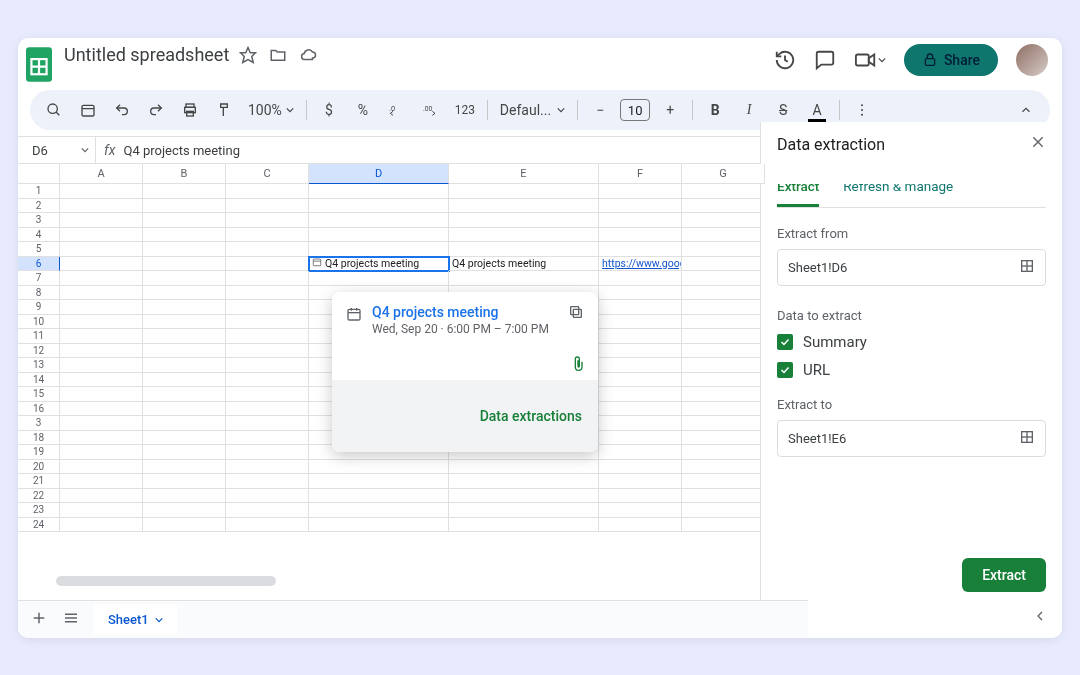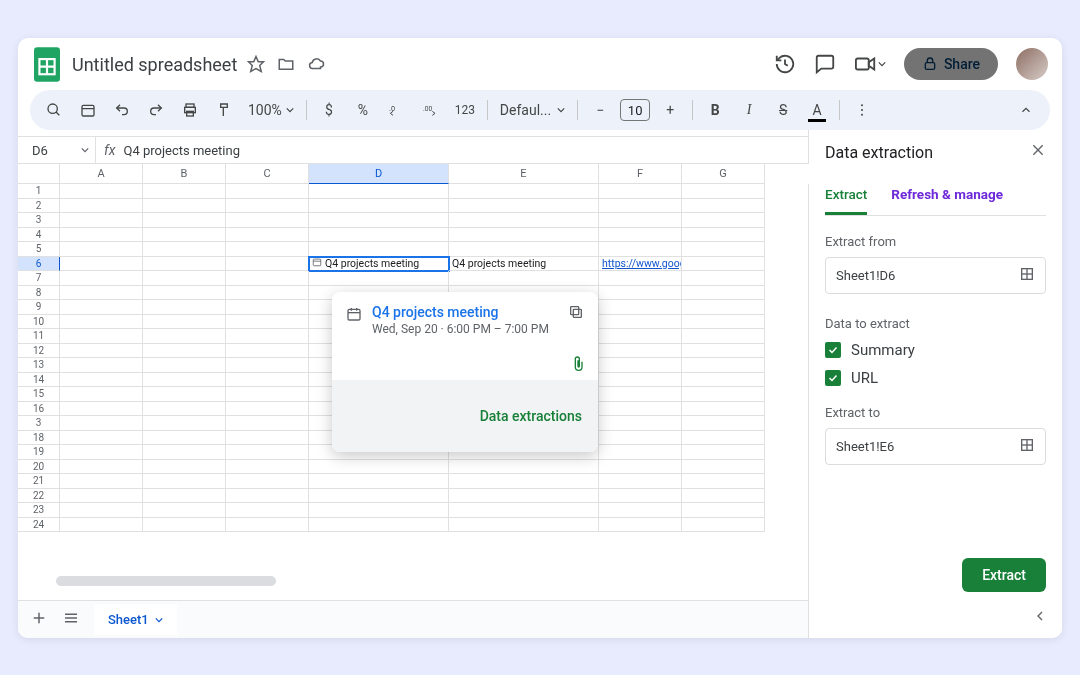--- a/index.html
+++ b/index.html
@@ -1,32 +1,32 @@
 <!DOCTYPE html>
 <html><head>
 <meta charset="utf-8">
 <style>
 * { margin: 0; padding: 0; box-sizing: border-box; font-family: "Google Sans", Roboto, Arial, sans-serif; }
 body { background: #e8eafd; width: 1080px; height: 675px; overflow: hidden; padding: 38px 18px; }
 .app { background: #fff; border-radius: 10px; box-shadow: 0 2px 10px rgba(0,0,0,0.08); height: 600px; position: relative; overflow: hidden; }
 
 
-.titlebar { display: flex; align-items: center; padding: 6px 14px 0 14px; gap: 10px; }
+.titlebar { display: flex; align-items: flex-start; padding: 6px 14px 0 6px; gap: 10px; }
 .logo { width: 30px; height: 40px; display: flex; align-items: center; justify-content: center; }
 .logo svg { width: 26px; height: 35px; }
 .doc-block { display: flex; flex-direction: column; flex: 1; }
 .doc-title-row { display: flex; align-items: center; gap: 10px; }
 .doc-title { font-size: 18px; color: #3c4043; }
 .title-icons { display: flex; gap: 12px; color: #5f6368; }
 .title-icons span svg, .title-icons span { width: 18px; height: 18px; }
 .menubar { display: flex; gap: 2px; margin-top: 3px; }
 .menubar span { font-size: 14px; color: #202124; padding: 2px 7px; cursor: pointer; }
 .right-actions { display: flex; align-items: center; gap: 18px; }
 .ract-ic { color: #444746; display:flex; align-items:center; }
-.share-btn { display: flex; align-items: center; gap: 6px; background: #737373; color: #001d35; padding: 8px 18px; border-radius: 40px; font-size: 14px; font-weight: 500; }
+.share-btn { display: flex; align-items: center; gap: 6px; background: #0f766e; color: #001d35; padding: 8px 18px; border-radius: 40px; font-size: 14px; font-weight: 500; }
 .share-btn svg { width: 16px; height: 16px; }
 .avatar { width: 32px; height: 32px; border-radius: 50%; background: linear-gradient(135deg,#8d6e63,#d7ccc8); }
 
 
 .toolbar { display: flex; align-items: center; gap: 6px; margin: 6px 12px 0 12px; background: #edf2fa; border-radius: 24px; padding: 4px 10px; height: 40px; }
 .tool-ic { color: #444746; width: 28px; height: 28px; display: flex; align-items: center; justify-content: center; border-radius: 4px; font-size: 14px; }
 .tool-sep { width: 1px; height: 20px; background: #c7c7c7; margin: 0 2px; }
 .zoom { display: flex; align-items: center; gap: 4px; font-size: 14px; color: #444746; padding: 0 4px; }
 .fontname { font-size: 14px; color: #444746; padding: 0 4px; display: flex; align-items: center; gap:6px; }
 .fontsize-box { border: 1px solid #747775; border-radius: 4px; width: 30px; height: 22px; display: flex; align-items: center; justify-content: center; font-size: 13px; color: #202124; }
@@ -71,26 +71,26 @@
 .popup { position: absolute; top: 128px; left: 314px; width: 266px; background: #fff; border-radius: 8px; box-shadow: 0 4px 16px rgba(0,0,0,0.22); padding: 12px 14px 0 14px; z-index: 20; }
 .popup-head { display: flex; align-items: flex-start; gap: 10px; }
 .popup-cal-ic { color:#5f6368; margin-top:2px; }
 .popup-title { font-size: 14px; color: #1a73e8; font-weight: 500; }
 .popup-sub { font-size: 12px; color: #5f6368; margin-top: 2px; }
 .popup-copy { margin-left: auto; color:#5f6368; }
 .popup-attach { display:flex; justify-content:flex-end; margin-top:18px; color:#188038; }
 .popup-foot { background:#f1f3f4; margin: 8px -14px 0 -14px; padding: 28px 16px; border-radius: 0 0 8px 8px; display:flex; justify-content:flex-end; font-size: 14px; color:#188038; font-weight:500; }
 
 
-.sidepanel { position:absolute; right:0; top:92px; bottom:0; width: 254px; background:#fff; border-left:1px solid #e0e0e0; padding: 12px 16px; }
+.sidepanel { position:absolute; right:0; top:84px; bottom:0; width: 302px; background:#fff; border-left:1px solid #e0e0e0; padding: 12px 16px; }
 .sp-head { display: flex; align-items: center; justify-content: space-between; }
 .sp-title { font-size: 16px; color:#202124; }
 .sp-close { color:#5f6368; }
 .sp-tabs { display: flex; gap: 24px; margin-top: 24px; border-bottom: 1px solid #e0e0e0; }
-.sp-tab { font-size: 13.5px; padding-bottom: 10px; cursor:pointer; color:#6d28d9;font-weight:bold; }
+.sp-tab { font-size: 13.5px; padding-bottom: 10px; cursor:pointer; color:#0f766e; }
 .sp-tab.active { color:#188038; border-bottom: 3px solid #188038; font-weight:500; }
 .sp-label { font-size: 13px; color:#5f6368; margin-top: 18px; }
 .sp-field { border:1px solid #dadce0; border-radius:4px; padding: 8px 10px; margin-top: 8px; font-size:13px; color:#3c4043; display:flex; align-items:center; justify-content:space-between; }
 .sp-grid-ic { color:#5f6368; }
 .sp-check-row { display:flex; align-items:center; gap:10px; margin-top: 10px; font-size: 15px; color:#3c4043; }
 .checkbox { width: 16px; height: 16px; background: #188038; border-radius: 2px; display:flex; align-items:center; justify-content:center; color:#fff; }
 .sp-extract-btn { position:absolute; bottom:46px; right:16px; background:#188038; color:#fff; border:none; padding: 9px 20px; border-radius: 6px; font-size:14px; font-weight:500; }
 
 
 .sheetbar { position:absolute; bottom:0; left:0; right:254px; height: 38px; display:flex; align-items:center; padding: 0 12px; gap: 14px; border-top:1px solid #e0e0e0; background:#f9fbfd; }

